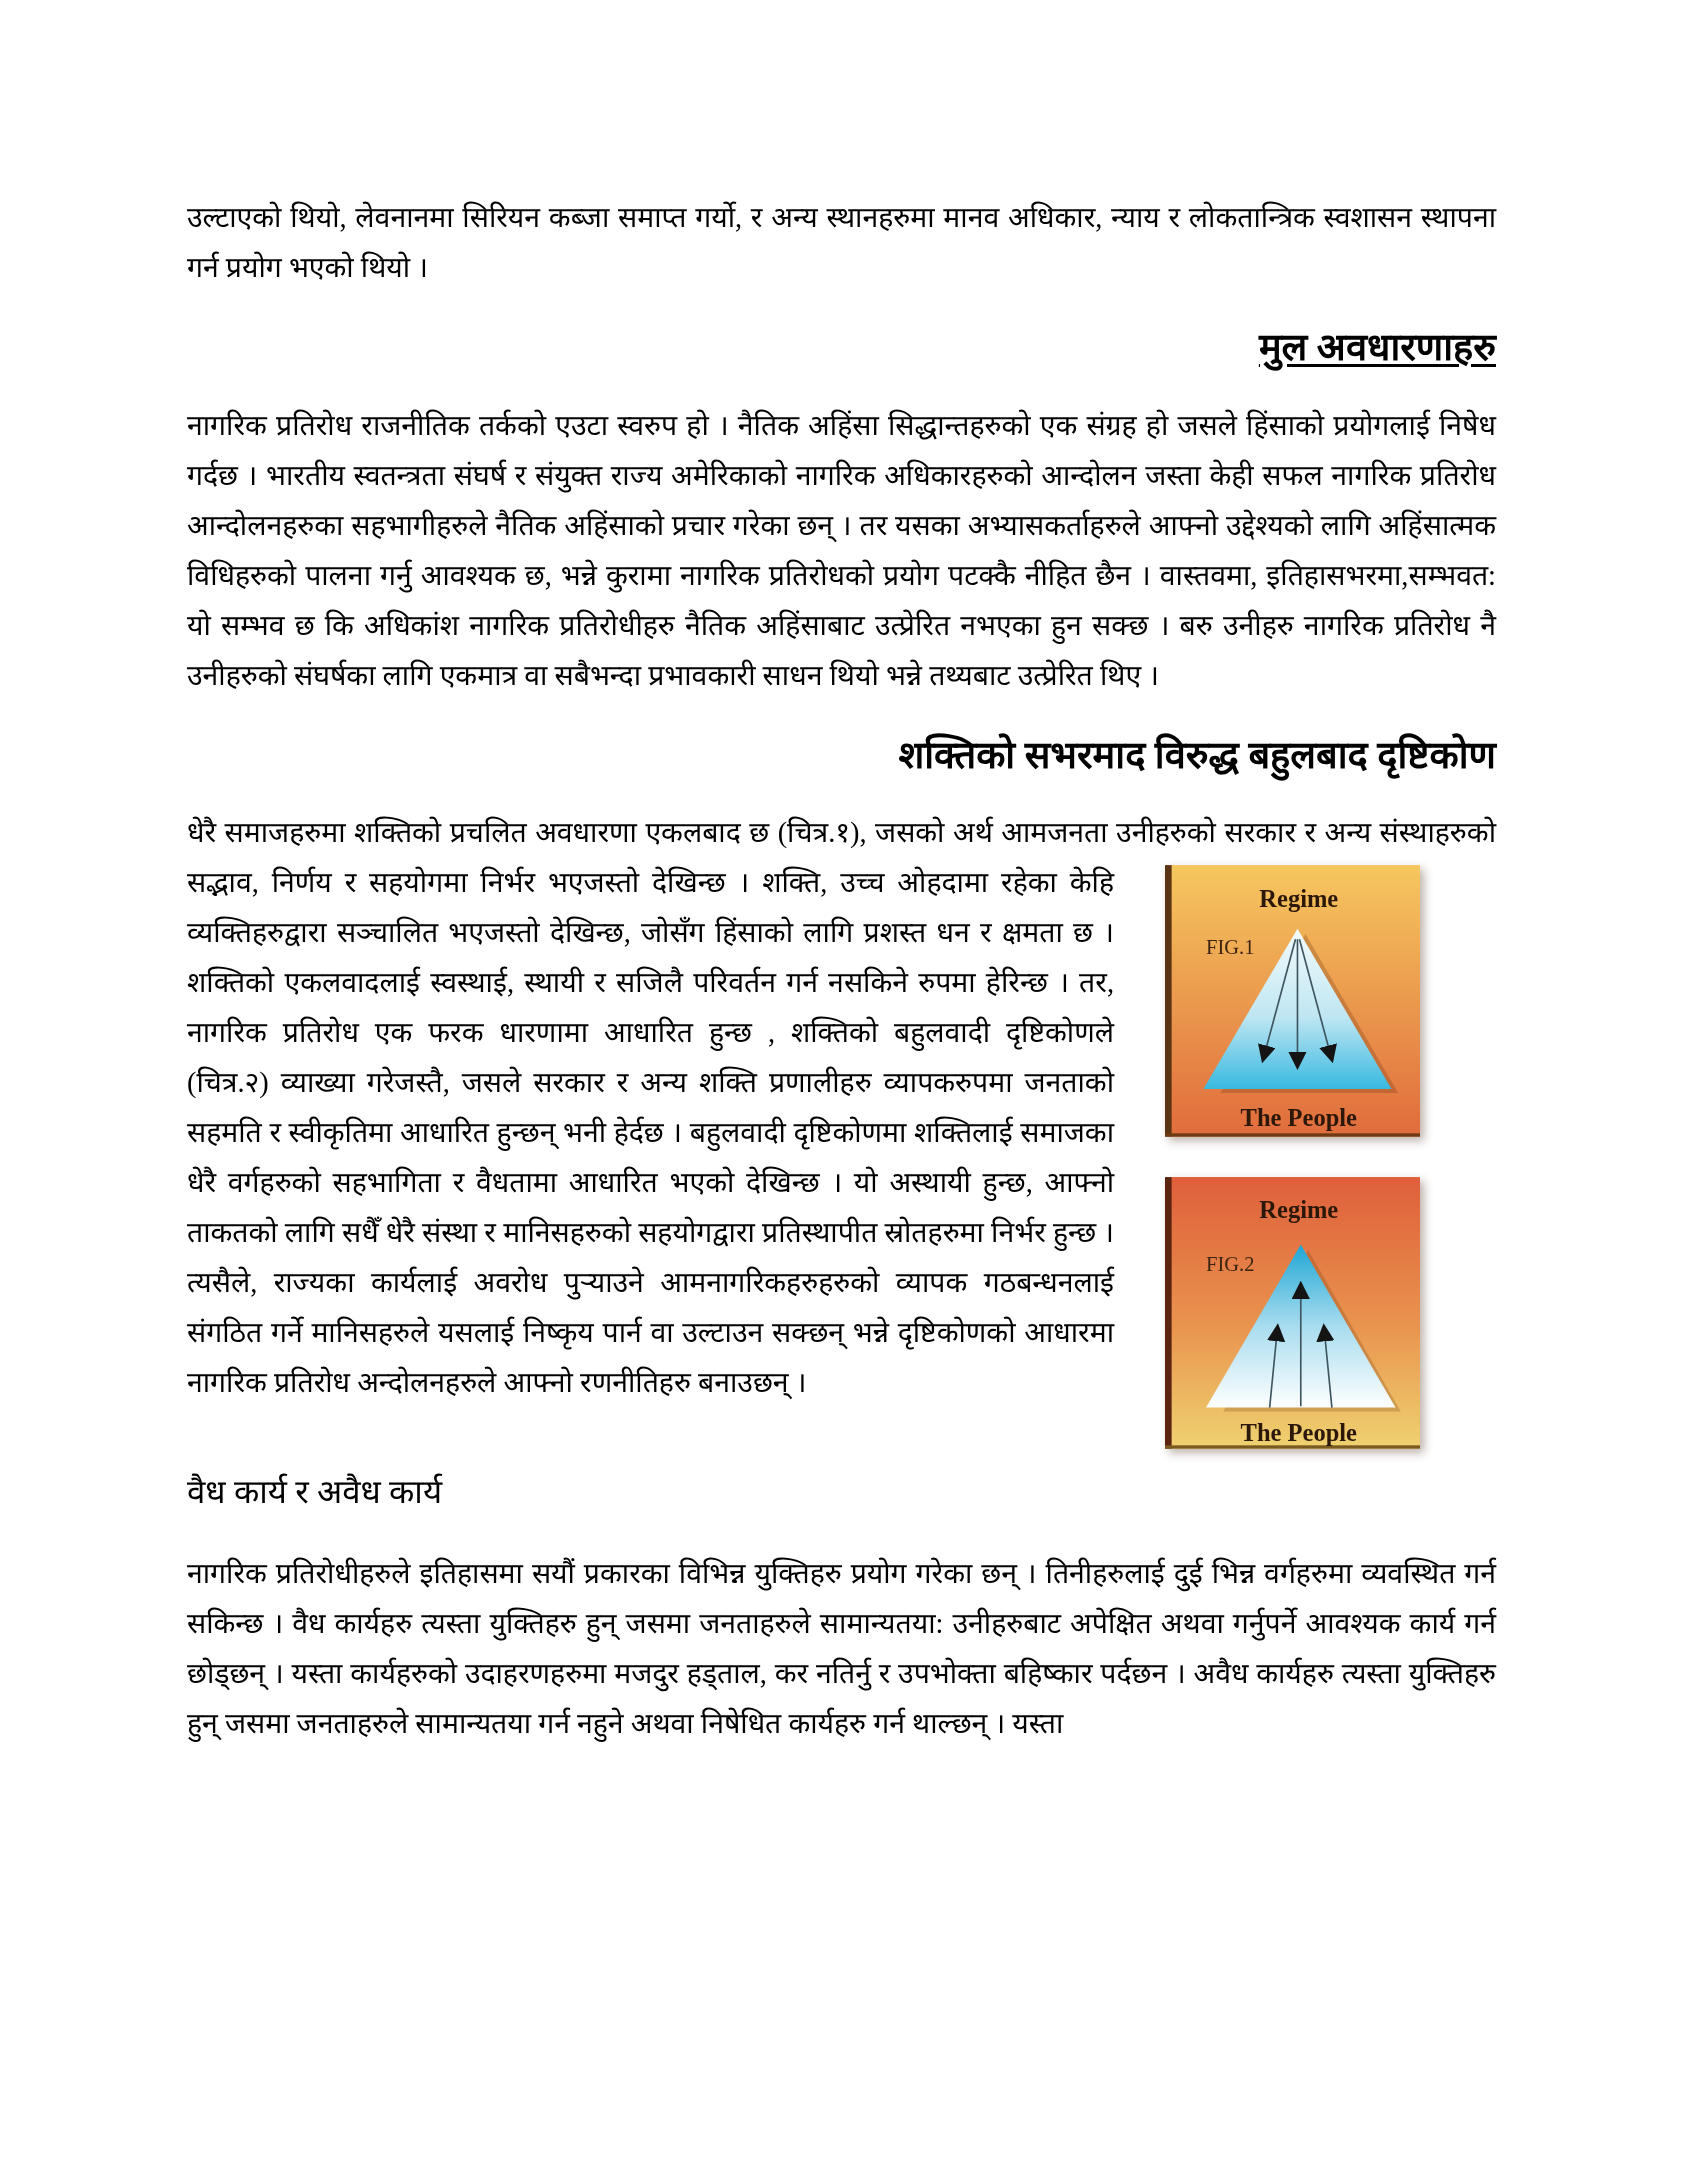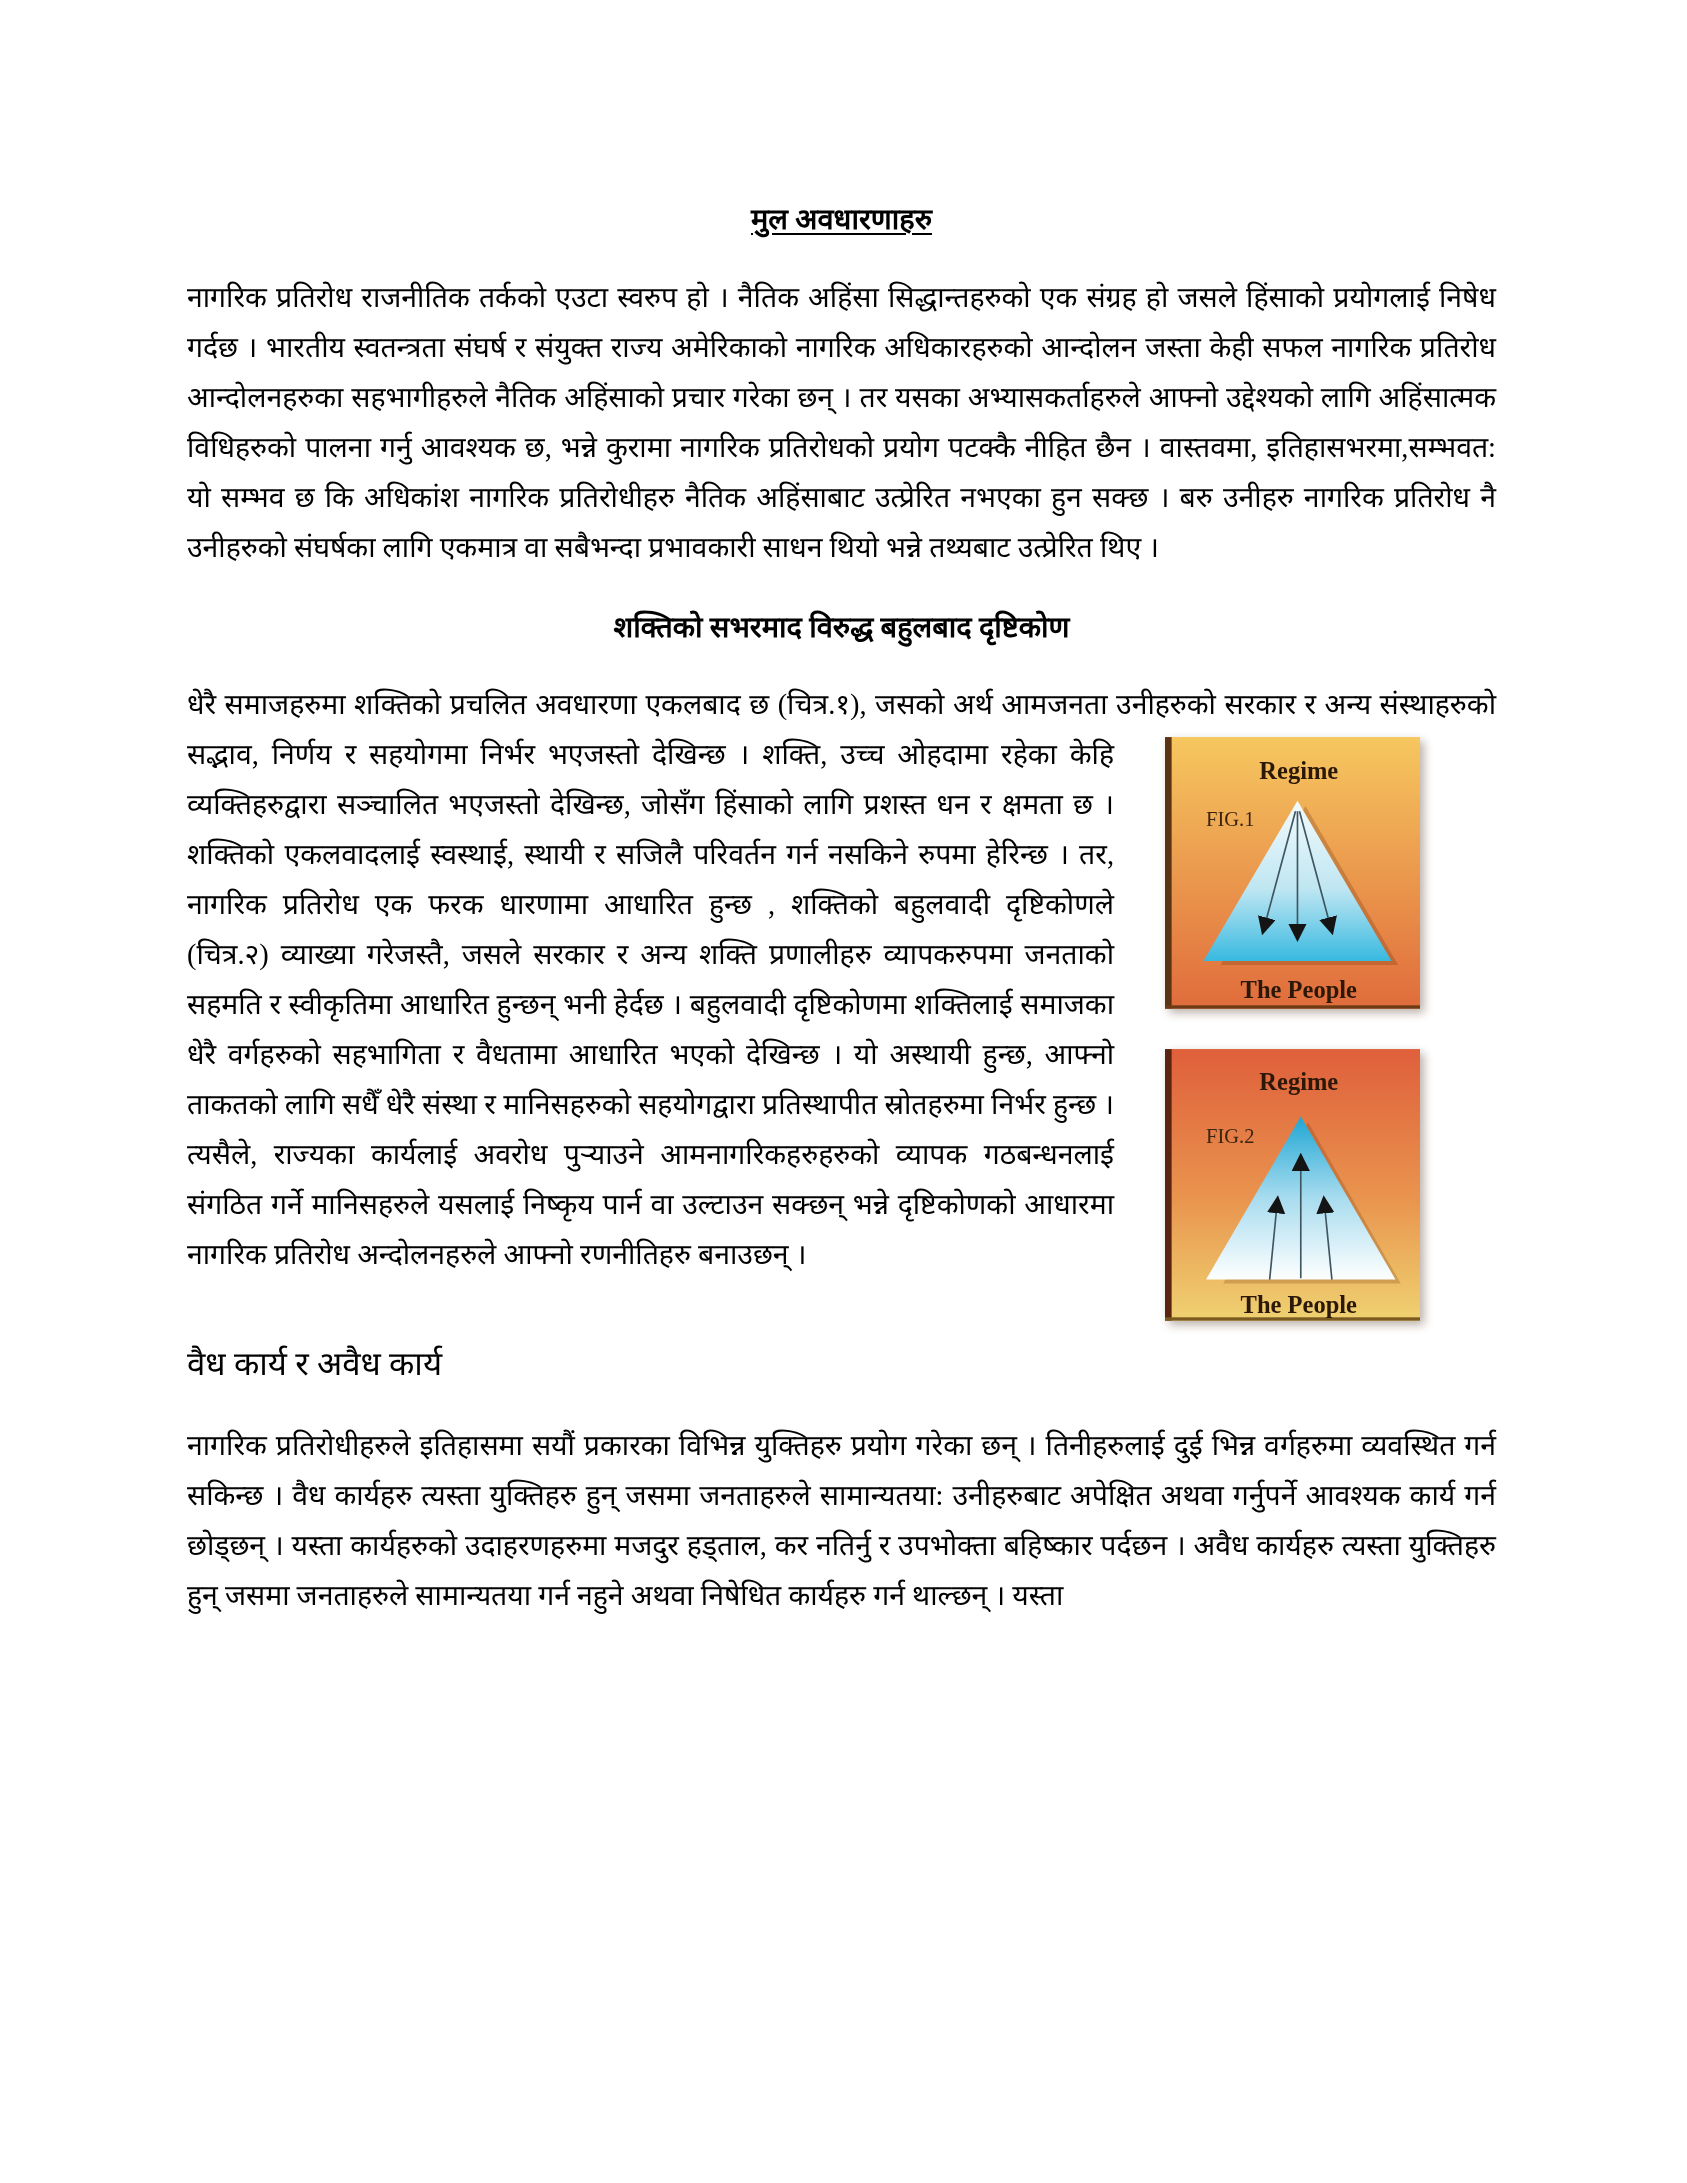--- a/index.html
+++ b/index.html
@@ -7,21 +7,21 @@
     position:relative;
     width:1687px;height:2183px;
     box-sizing:border-box;
     padding:193px 191px 0 187px;
     font-family:"Liberation Serif","DejaVu Serif",serif;
     font-size:28.4px;line-height:50px;color:#000;
     text-align:justify;
     overflow:hidden;
   }
   .para{margin:0 0 28px 0;}
-  .h{font-weight:bold;font-size:29px;line-height:53px;margin:0 0 26.5px 0;text-align:center;}
+  .h{font-weight:bold;font-size:38px;line-height:53px;margin:0 0 26.5px 0;text-align:right;}
   .h.u{text-decoration:underline;text-underline-offset:4px;}
   .h3{font-weight:normal;font-size:33px;line-height:60px;margin:2.6px 0 26.5px 0;clear:both;text-align:left;}
   .figcol{
     float:right;
     width:235px;
     margin:6.6px 96px 10.6px 51px;
   }
   .figbox{
     display:block;width:255px;height:275px;
     margin:0 0 37px 0;
@@ -30,20 +30,21 @@
   .figbox:last-child{margin-bottom:0;}
   .figtitle{font-family:"Liberation Serif","DejaVu Serif",serif;font-size:37px;font-weight:bold;fill:#2c1808;}
   .figlabel{font-family:"Liberation Serif","DejaVu Serif",serif;font-size:31px;fill:#3a2410;}
   .arrowline{stroke:#3f5660;stroke-width:2.5px;}
 </style>
 </head>
 <body>
 
 <div class="page">
 
+  <div class="para">उल्टाएको थियो, लेवनानमा सिरियन कब्जा समाप्त गर्यो, र अन्य स्थानहरुमा मानव अधिकार, न्याय र लोकतान्त्रिक स्वशासन स्थापना गर्न प्रयोग भएको थियो ।</div>
 
   <div class="h u">मुल अवधारणाहरु</div>
 
   <div class="para">नागरिक प्रतिरोध राजनीतिक तर्कको एउटा स्वरुप हो । नैतिक अहिंसा सिद्धान्तहरुको एक संग्रह हो जसले हिंसाको प्रयोगलाई निषेध गर्दछ । भारतीय स्वतन्त्रता संघर्ष र संयुक्त राज्य अमेरिकाको नागरिक अधिकारहरुको आन्दोलन जस्ता केही सफल नागरिक प्रतिरोध आन्दोलनहरुका सहभागीहरुले नैतिक अहिंसाको प्रचार गरेका छन् । तर यसका अभ्यासकर्ताहरुले आफ्नो उद्देश्यको लागि अहिंसात्मक विधिहरुको पालना गर्नु आवश्यक छ, भन्ने कुरामा नागरिक प्रतिरोधको प्रयोग पटक्कै नीहित छैन । वास्तवमा, इतिहासभरमा,सम्भवत: यो सम्भव छ कि अधिकांश नागरिक प्रतिरोधीहरु नैतिक अहिंसाबाट उत्प्रेरित नभएका हुन सक्छ । बरु उनीहरु नागरिक प्रतिरोध नै उनीहरुको संघर्षका लागि एकमात्र वा सबैभन्दा प्रभावकारी साधन थियो भन्ने तथ्यबाट उत्प्रेरित थिए ।</div>
 
   <div class="h">शक्तिको सभरमाद विरुद्ध बहुलबाद दृष्टिकोण</div>
 
   <div class="para">
     <span>धेरै समाजहरुमा शक्तिको प्रचलित अवधारणा एकलबाद छ (चित्र.१), जसको अर्थ आमजनता उनीहरुको सरकार र अन्य संस्थाहरुको सद्भाव, निर्णय र सहयोगमा निर्भर भएजस्तो देखिन्छ । शक्ति, उच्च</span>
 

